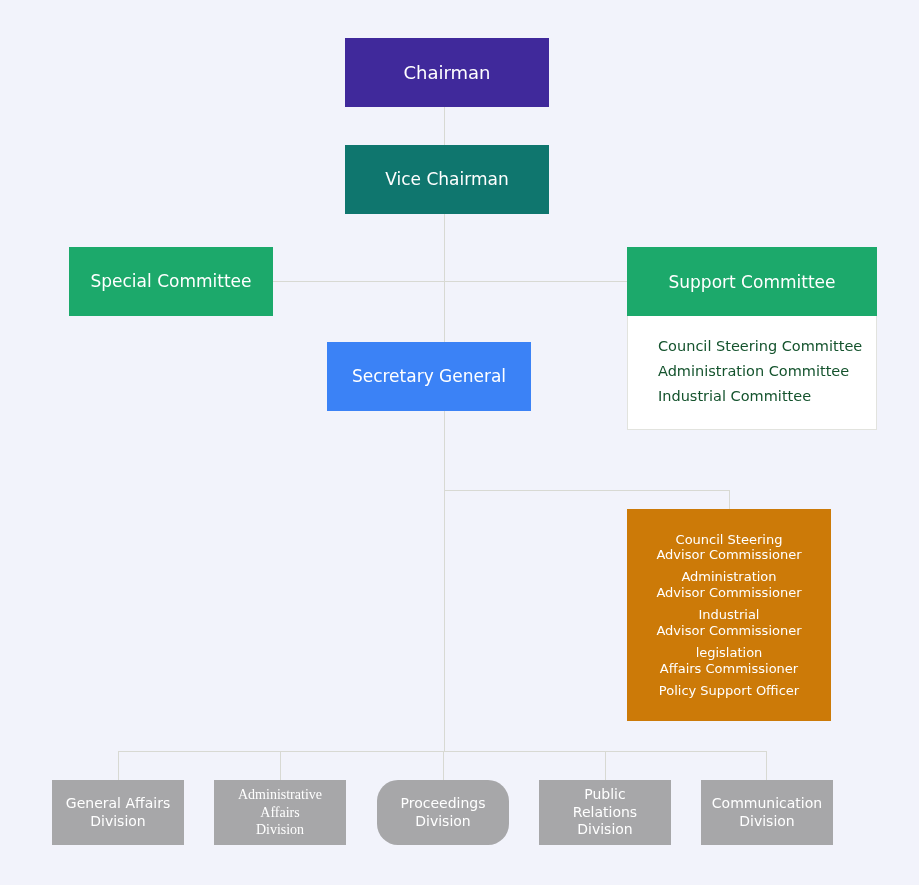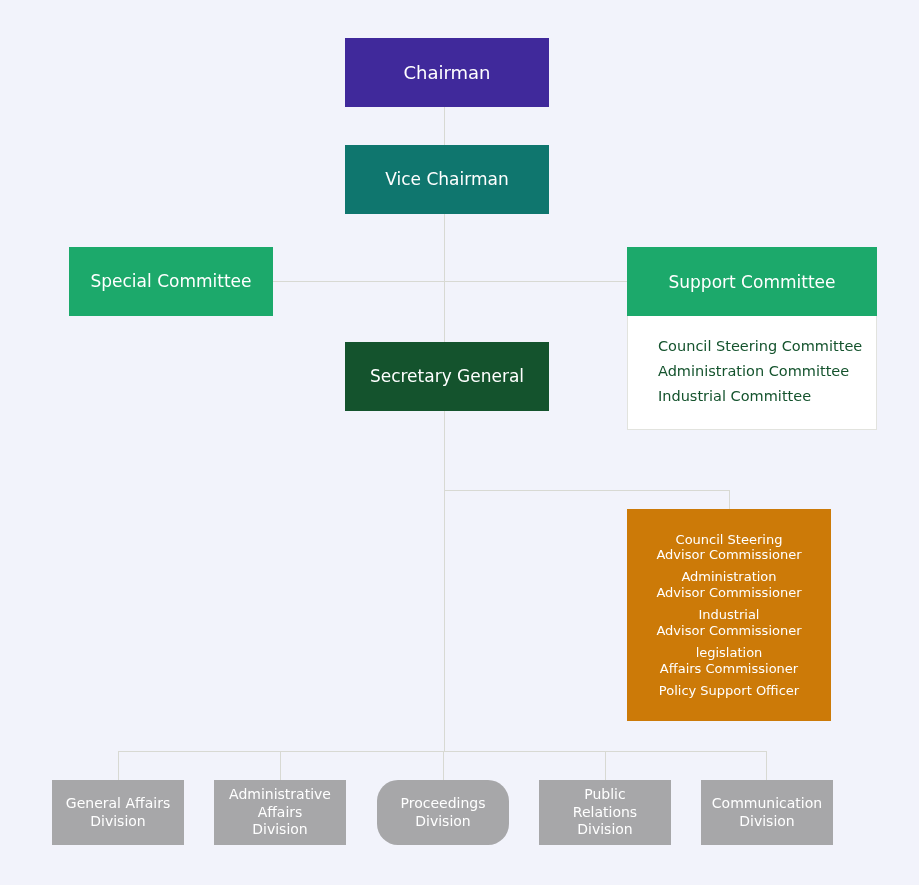--- a/index.html
+++ b/index.html
@@ -50,22 +50,22 @@
     left: 345px; top: 145px; width: 204px; height: 69px;
     background: #0f766e;
     font-size: 17px;
   }
   .node-special-committee {
     left: 69px; top: 247px; width: 204px; height: 69px;
     background: #1ca96b;
     font-size: 17px;
   }
   .node-secretary-general {
-    left: 345px; top: 342px; width: 204px; height: 69px;
-    background: #14532d;
+    left: 327px; top: 342px; width: 204px; height: 69px;
+    background: #3b82f6;
     font-size: 17px;
   }
 
   
   .panel-standing {
     position: absolute;
     left: 627px; top: 247px; width: 250px;
     background: #ffffff;
     border: 1px solid #e2e3de;
     border-top: none;
@@ -121,21 +121,21 @@
     color: #ffffff;
     font-size: 14px;
     line-height: 1.25;
     white-space: pre-line;
     display: flex;
     align-items: center;
     justify-content: center;
     text-align: center;
   }
   .div-0 { left: 52px;  width: 132px; }
-  .div-1 { left: 214px; width: 132px; }
+  .div-1 { left: 214px; width: 132px; font-family: Liberation Serif, serif; }
   .div-2 { left: 377px; width: 132px; border-radius: 21px; }
   .div-3 { left: 539px; width: 132px; }
   .div-4 { left: 701px; width: 132px; }
 </style>
 </head>
 <body>
 
 <div id="chart-root">
 
   <div class="line v" style="left:444px; top:107px; height:38px;"></div>

